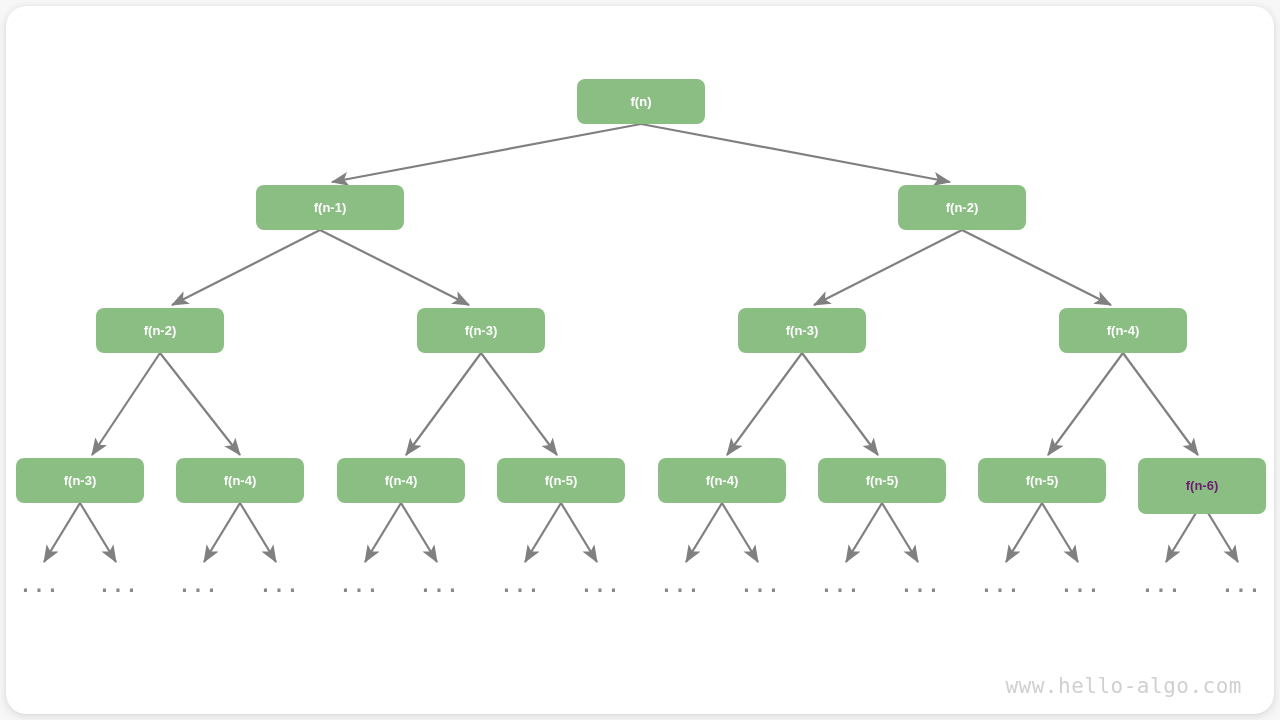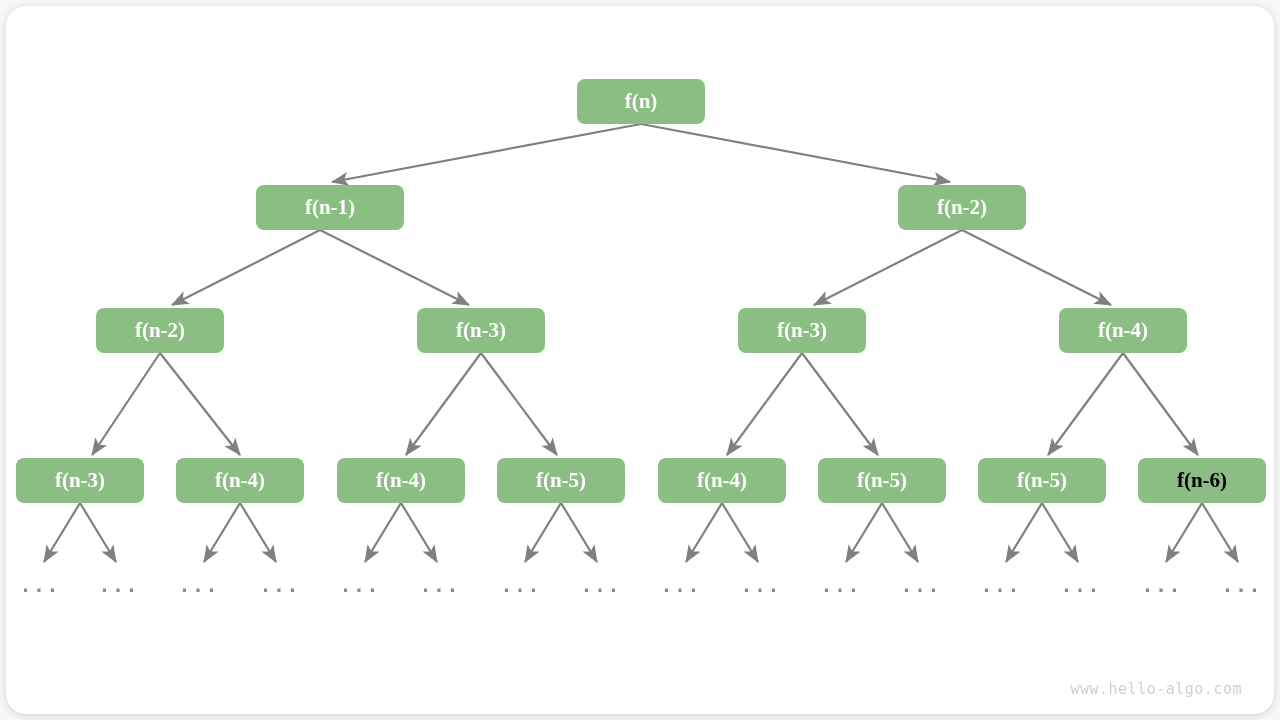--- a/index.html
+++ b/index.html
@@ -38,22 +38,22 @@
     pointer-events: none;
   }
   .node {
     position: absolute;
     background: #8bbe83;
     border-radius: 8px;
     color: #ffffff;
     display: flex;
     align-items: center;
     justify-content: center;
-    font-family: Liberation Serif, serif;
-    font-size: 21px;
+    font-family: Liberation Sans, sans-serif;
+    font-size: 13px;
     font-weight: bold;
     letter-spacing: 0px;
     box-sizing: border-box;
     white-space: nowrap;
   }
   .ellipsis {
     position: absolute;
     color: #8a8a8a;
     font-family: "DejaVu Sans Mono", monospace;
     font-size: 19px;
@@ -61,21 +61,21 @@
     letter-spacing: 2px;
     transform: translateX(-50%);
     white-space: nowrap;
   }
   #watermark {
     position: absolute;
     right: 38px;
     bottom: 22px;
     color: #d0d0d0;
     font-family: "DejaVu Sans Mono", monospace;
-    font-size: 15px;
+    font-size: 21px;
     letter-spacing: 0.5px;
     white-space: nowrap;
   }
 </style>
 </head>
 <body>
 
 <div id="canvas" style="background: rgb(247, 247, 247);">
   <div id="card" style="background: rgb(255, 255, 255);"></div>
 
@@ -129,21 +129,21 @@
       <div class="node" style="left: 417px; top: 307.5px; width: 128px; height: 45px; background: rgb(139, 190, 131); color: rgb(255, 255, 255);">f(n-3)</div>
       <div class="node" style="left: 738px; top: 307.5px; width: 128px; height: 45px; background: rgb(139, 190, 131); color: rgb(255, 255, 255);">f(n-3)</div>
       <div class="node" style="left: 1059px; top: 307.5px; width: 128px; height: 45px; background: rgb(139, 190, 131); color: rgb(255, 255, 255);">f(n-4)</div>
       <div class="node" style="left: 16px; top: 457.5px; width: 128px; height: 45px; background: rgb(139, 190, 131); color: rgb(255, 255, 255);">f(n-3)</div>
       <div class="node" style="left: 176px; top: 457.5px; width: 128px; height: 45px; background: rgb(139, 190, 131); color: rgb(255, 255, 255);">f(n-4)</div>
       <div class="node" style="left: 337px; top: 457.5px; width: 128px; height: 45px; background: rgb(139, 190, 131); color: rgb(255, 255, 255);">f(n-4)</div>
       <div class="node" style="left: 497px; top: 457.5px; width: 128px; height: 45px; background: rgb(139, 190, 131); color: rgb(255, 255, 255);">f(n-5)</div>
       <div class="node" style="left: 658px; top: 457.5px; width: 128px; height: 45px; background: rgb(139, 190, 131); color: rgb(255, 255, 255);">f(n-4)</div>
       <div class="node" style="left: 818px; top: 457.5px; width: 128px; height: 45px; background: rgb(139, 190, 131); color: rgb(255, 255, 255);">f(n-5)</div>
       <div class="node" style="left: 978px; top: 457.5px; width: 128px; height: 45px; background: rgb(139, 190, 131); color: rgb(255, 255, 255);">f(n-5)</div>
-      <div class="node" style="left: 1138px; top: 457.5px; width: 128px; height: 45px; background: rgb(139, 190, 131); color: #000000;">f(n-6)</div>
+      <div class="node" style="left: 1138px; top: 457.5px; width: 128px; height: 56px; background: rgb(139, 190, 131); color: #701a75;">f(n-6)</div>
     </div>
   <div id="ellipsis-layer">
       <div class="ellipsis" style="left: 40px; top: 574px; color: rgb(138, 138, 138);">...</div>
       <div class="ellipsis" style="left: 119px; top: 574px; color: rgb(138, 138, 138);">...</div>
       <div class="ellipsis" style="left: 199px; top: 574px; color: rgb(138, 138, 138);">...</div>
       <div class="ellipsis" style="left: 280px; top: 574px; color: rgb(138, 138, 138);">...</div>
       <div class="ellipsis" style="left: 360px; top: 574px; color: rgb(138, 138, 138);">...</div>
       <div class="ellipsis" style="left: 440px; top: 574px; color: rgb(138, 138, 138);">...</div>
       <div class="ellipsis" style="left: 521px; top: 574px; color: rgb(138, 138, 138);">...</div>
       <div class="ellipsis" style="left: 601px; top: 574px; color: rgb(138, 138, 138);">...</div>

